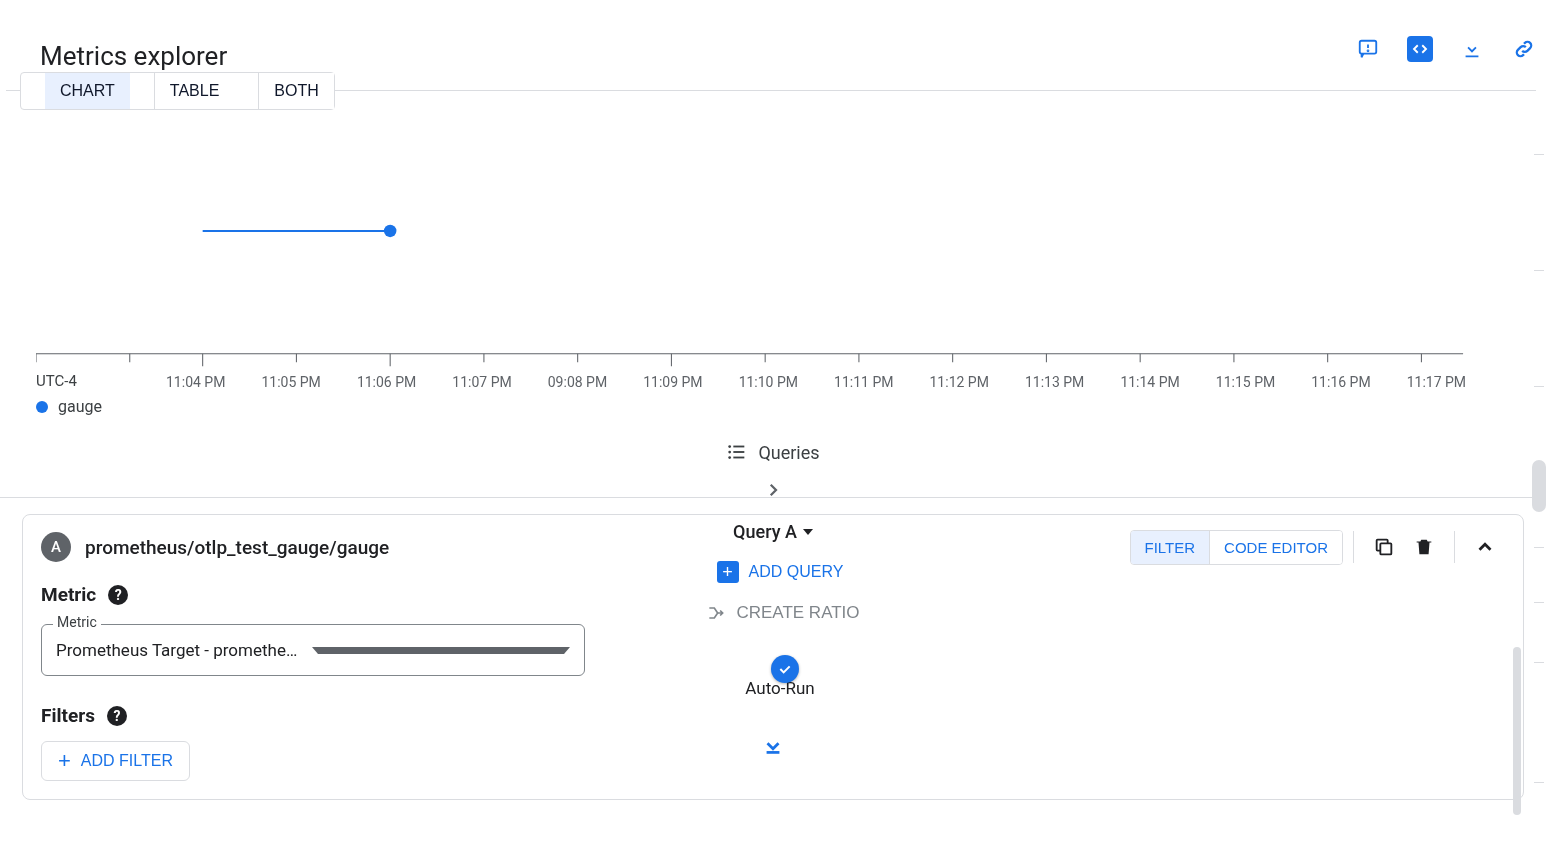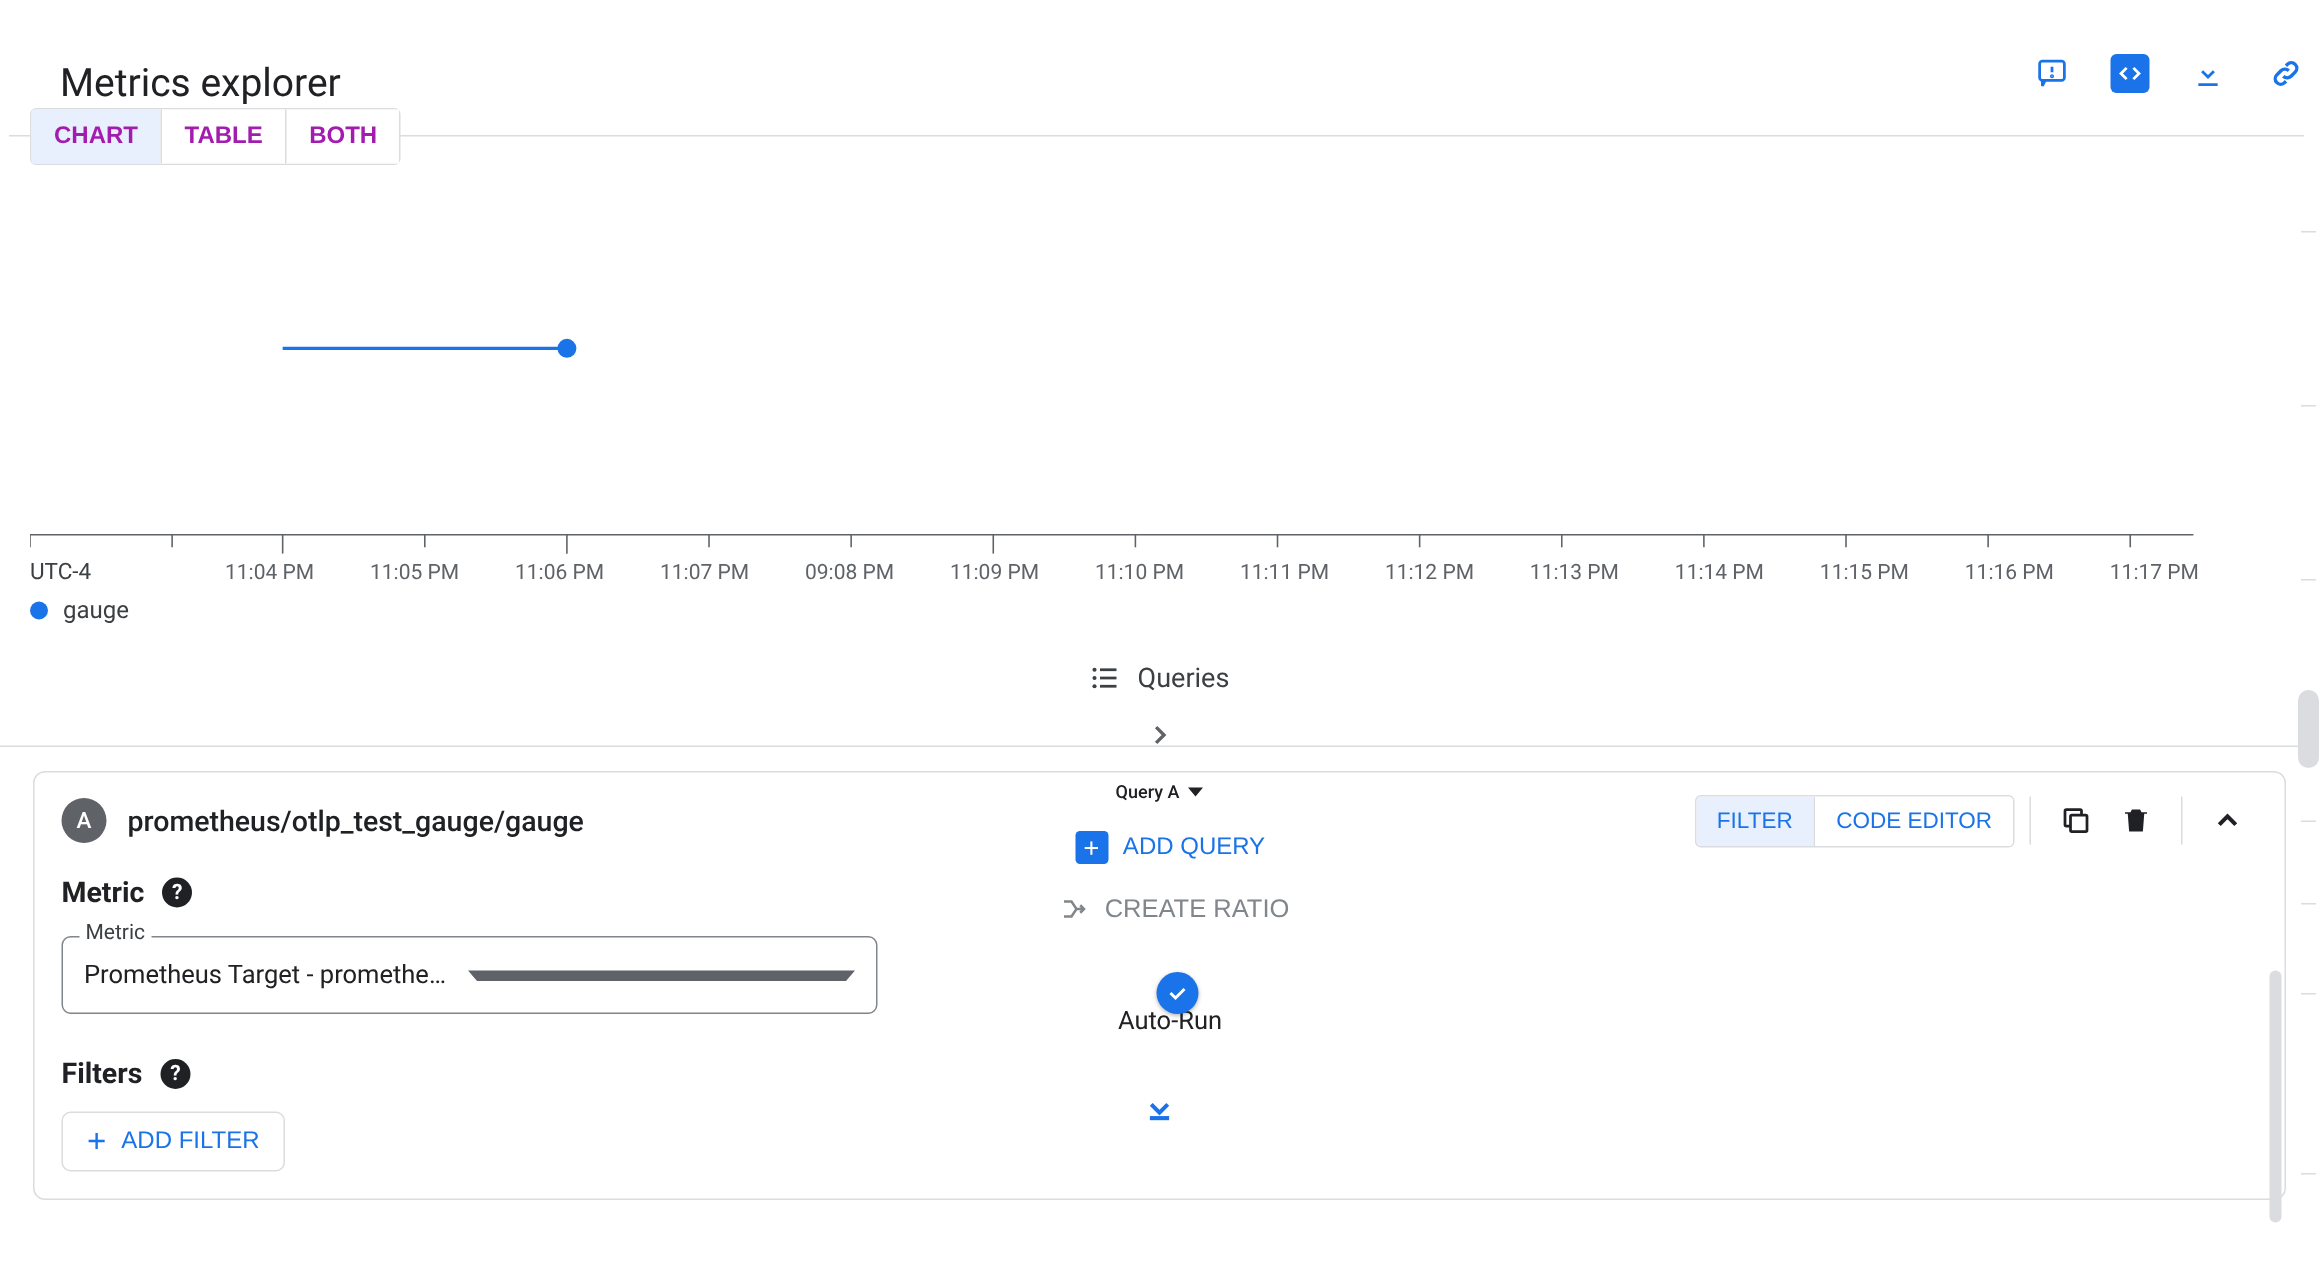--- a/index.html
+++ b/index.html
@@ -15,39 +15,39 @@
     .code-box { width:26px; height:26px; background:#1a73e8; border-radius:4px; display:flex; align-items:center; justify-content:center; color:#fff; }
     .code-box svg { width:18px; height:18px; }
     .time-picker-group { display:flex; align-items:center; border:1px solid #dadce0; border-radius:6px; margin-left:14px; height:42px; overflow:hidden; }
     .time-prev { width:42px; height:42px; border:none; border-right:1px solid #dadce0; background:#fff; display:flex; align-items:center; justify-content:center; color:#1a73e8; cursor:pointer; }
     .time-label-btn { border:none; background:#fff; color:#1a73e8; font-size:17px; display:flex; align-items:center; gap:8px; padding:0 14px; height:42px; cursor:pointer; font-weight:500; }
 
     
     .view-tabs-row { position:relative; height:36px; }
     .view-tabs-line { position:absolute; top:18px; left:6px; right:10px; border-top:1px solid #dadce0; }
     .view-tabs { position:absolute; left:20px; top:0; display:inline-flex; border:1px solid #dadce0; border-radius:4px; background:#fff; }
-    .view-tab { border:none; background:#fff; padding:9px 15px; font-size:16px; font-weight:700; color:#a21caf; cursor:pointer; }
+    .view-tab { border:none; background:#fff; padding:9px 15px; font-size:16px; font-weight:400; color:#0f172a; cursor:pointer;margin-left:24px; }
     .view-tab.active { background:#e8f0fe; }
     .view-tab + .view-tab { border-left:1px solid #dadce0; }
 
     
-    .chart-wrap { position:relative; height:300px; margin:0 10px 0 20px; }
+    .chart-wrap { position:relative; height:300px; margin:0 10px 0 36px; }
     .chart-svg { position:absolute; inset:0; }
     .x-axis-labels { position:absolute; bottom:18px; left:0; right:70px; display:flex;align-items:center; }
     .x-tick { font-size:14px; color:#5f6368; white-space:nowrap; }
     .tz-label { position:absolute; left:0; bottom:18px; font-size:15px; color:#3c4043; }
     .legend { position:absolute; left:0; bottom:-8px; display:flex; align-items:center; gap:10px; font-size:16px; color:#3c4043; }
     .legend-dot { width:12px; height:12px; border-radius:50%; background:#1a73e8; }
 
     
     .queries-bar { display:flex; align-items:center; gap:18px; padding:0 28px; height:58px; border-top:1px solid #fff; border-bottom:1px solid #dadce0; margin-top:32px;flex-direction:column; }
     .queries-label { display:flex; align-items:center; gap:10px; color:#3c4043; font-size:18px; }
     .queries-label svg { width:22px; height:22px; }
     .chev-icon svg { width:18px; height:18px; color:#5f6368; }
-    .current-query { font-size:12px; font-weight:500; display:flex; align-items:center; gap:6px; }
+    .current-query { font-size:18px; font-weight:500; display:flex; align-items:center; gap:6px; }
     .drop-tri { width:0; height:0; border-left:5px solid transparent; border-right:5px solid transparent; border-top:6px solid #202124; }
     .add-query-btn { display:flex; align-items:center; gap:10px; color:#1a73e8; font-size:16px; font-weight:500; border:none; background:none; cursor:pointer; }
     .add-query-btn .plus-box { width:22px; height:22px; background:#1a73e8; border-radius:3px; display:flex; align-items:center; justify-content:center; color:#fff; font-size:18px; line-height:1; }
     .create-ratio-btn { display:flex; align-items:center; gap:10px; color:#80868b; font-size:17px; font-weight:500; border:none; background:none; margin-left:20px; }
     .grow { flex:1; }
     .toggle { position:relative; width:44px; height:18px; background:#9fc2f5; border-radius:10px; cursor:pointer; }
     .toggle-knob { position:absolute; right:-4px; top:-5px; width:28px; height:28px; border-radius:50%; background:#1a73e8; display:flex; align-items:center; justify-content:center; box-shadow:0 1px 3px rgba(0,0,0,.3); }
     .toggle-knob svg { color:#fff; width:16px; height:16px; }
     .autorun-label { font-size:17px; margin-left:14px; }
     .vdiv { width:1px; height:28px; background:#dadce0; margin:0 16px; }

